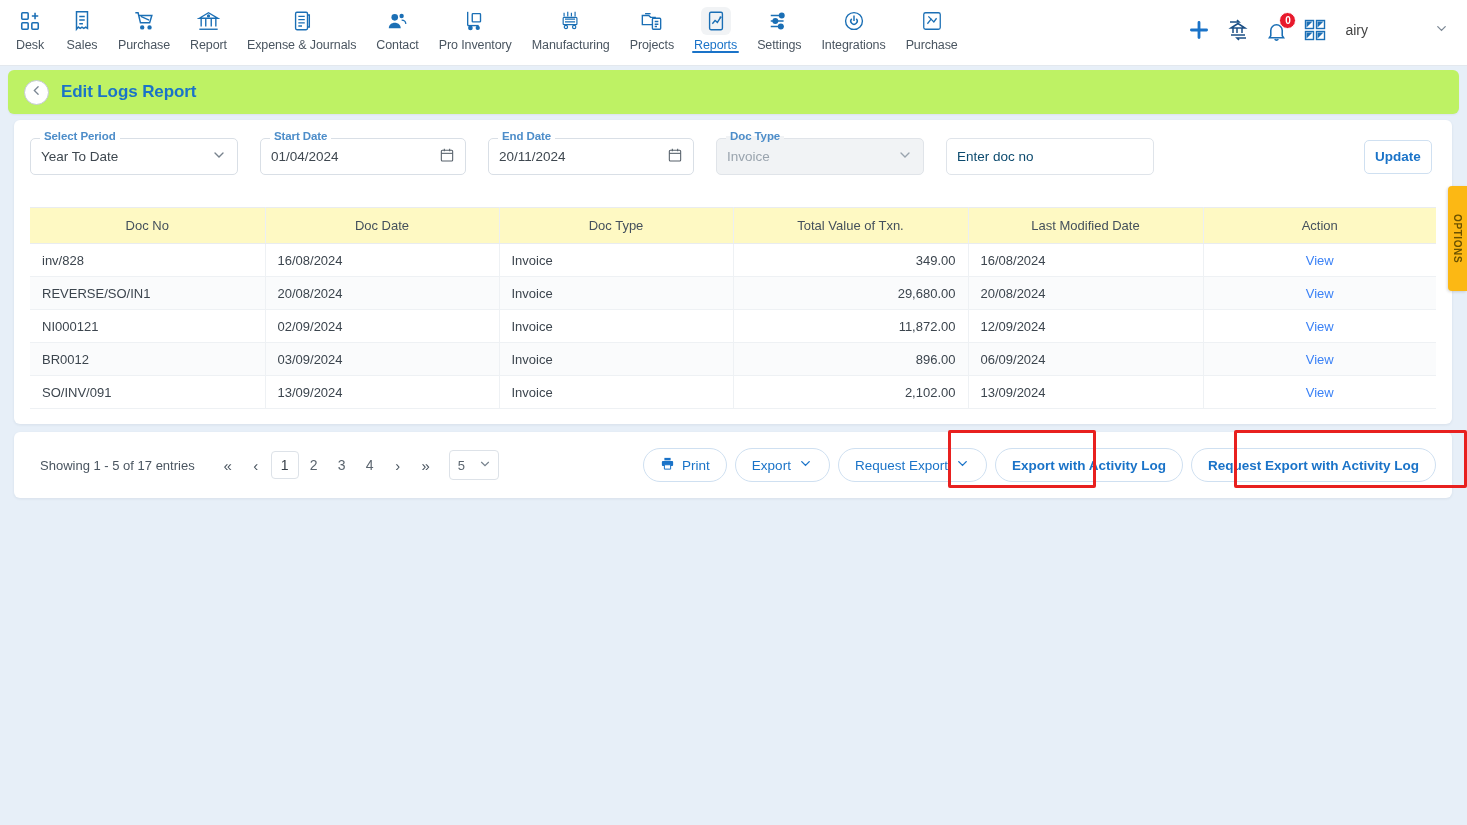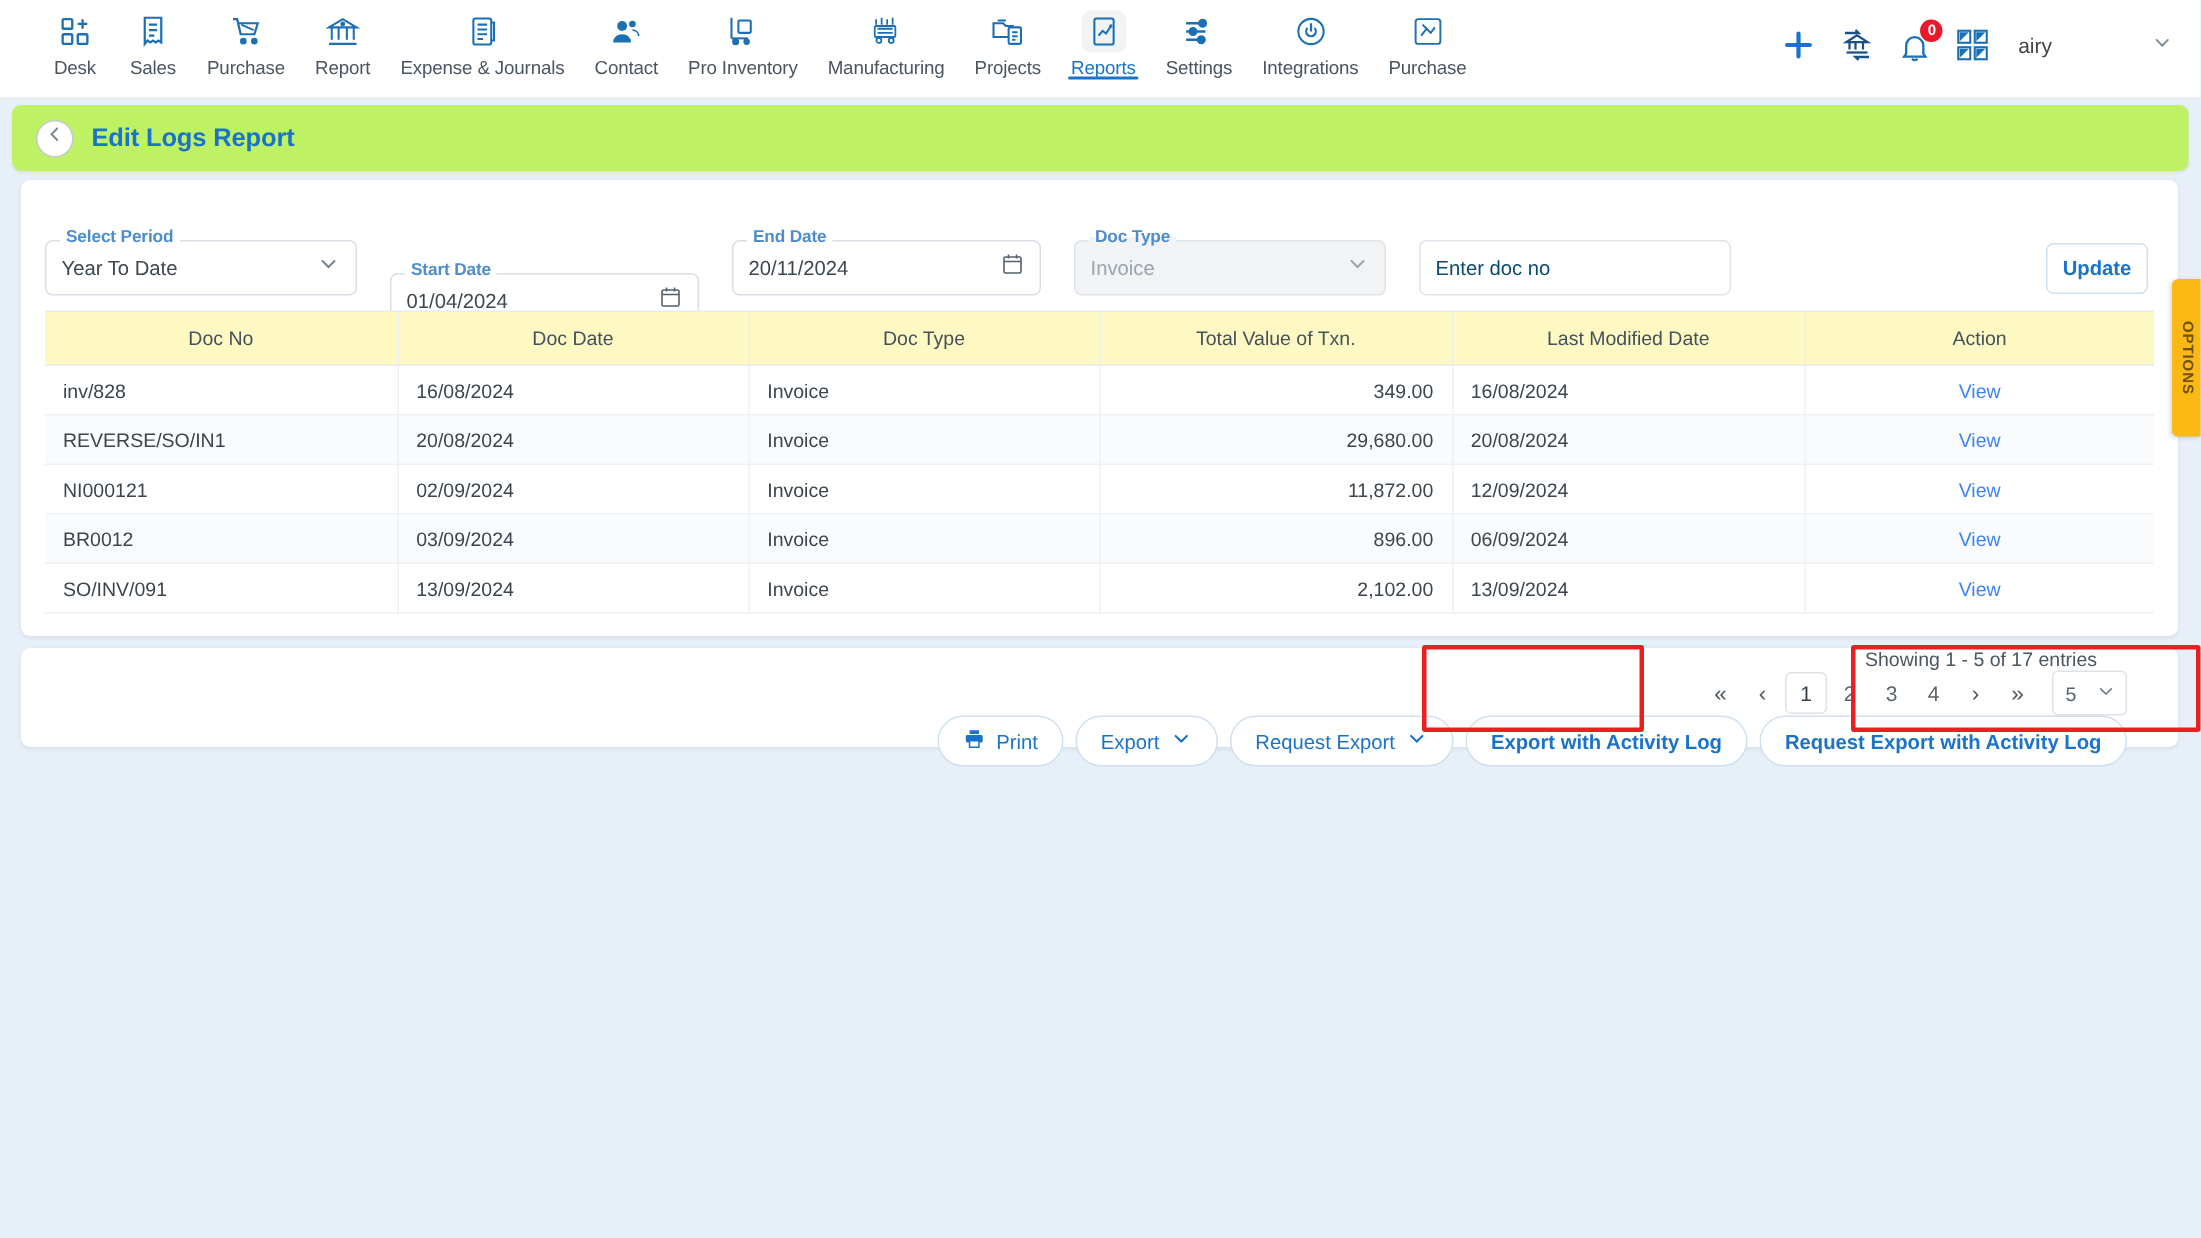--- a/index.html
+++ b/index.html
@@ -9,21 +9,21 @@
     font-family: "Liberation Sans", sans-serif;
     overflow: hidden;
   }
   
   .topnav {
     position: absolute; top: 0; left: 0; width: 1467px; height: 66px;
     background: #ffffff;
     display: flex; align-items: flex-start;
     border-bottom: 1px solid #e3e8ee;
   }
-  .nav-items { display: flex; align-items: flex-end; padding-left: 24px; }
+  .nav-items { display: flex; align-items: flex-end; padding-left: 4px; }
   .nav-item {
     display: flex; flex-direction: column; align-items: center;
     padding: 7px 10px 0 10px; min-width: 52px;
     position: relative; cursor: pointer;
   }
   .nav-ico {
     width: 30px; height: 28px; display: flex; align-items: center; justify-content: center;
     border-radius: 6px;
   }
   .nav-item.active .nav-ico { background: #f1f3f5; }
@@ -86,21 +86,21 @@
     letter-spacing: -0.1px; white-space: nowrap;
   }
   .field.disabled .field-label { background: linear-gradient(to bottom,#fff 50%,#f1f3f5 50%); }
   .field-value { font-size: 13.5px; color: #3e474f; }
   .field.disabled .field-value { color: #9aa4ae; }
   .field-value.placeholder { color: #0c4a6e; }
   .field .caret { margin-left: auto; color: #77828d; }
   .field .calic { margin-left: auto; color: #56606a; }
 
   .f-period { width: 208px; }
-  .f-start { width: 206px; margin-top: 44px; }
+  .f-start { width: 206px; }
   .f-end { width: 206px; justify-content: space-between; }
   .f-doctype { width: 208px; }
   .f-docno { width: 208px; border-color: #dfe4ea; }
 
   .update-btn {
     margin-left: auto; margin-right: 4px;
     width: 68px; height: 34px; border: 1px solid #cfe0f1; border-radius: 5px;
     background: #fff; color: #1a73c8; font-size: 13.5px; font-weight: bold;
     cursor: pointer; font-family: "Liberation Sans", sans-serif;
   }
@@ -137,21 +137,21 @@
     display: flex; align-items: center; justify-content: center;
     cursor: pointer; box-shadow: -1px 1px 3px rgba(0,0,0,0.15);
   }
   .options-tab span {
     writing-mode: vertical-rl; text-orientation: mixed;
     font-size: 10px; color: #6b5200; font-weight: bold; letter-spacing: 0.6px;
   }
 
   
   .footercard { top: 432px; left: 14px; width: 1438px; height: 66px; }
-  .footer-inner { display: flex; align-items: flex-end; height: 66px; padding: 0 34px 0 26px; flex-direction: column; }
+  .footer-inner { display: flex; align-items: center; height: 66px; padding: 0 16px 0 26px; }
   .showing { font-size: 13px; color: #4a5560; margin-right: 20px; }
   .pager { display: flex; align-items: center; gap: 2px; }
   .pg {
     min-width: 26px; height: 28px; display: flex; align-items: center; justify-content: center;
     font-size: 14px; color: #5b656f; cursor: pointer; padding: 0 5px;
   }
   .pg.arrow { color: #4a5560; font-size: 15px; }
   .pg.active {
     border: 1px solid #dde2e8; border-radius: 4px; color: #2c3views;
     color: #384049; width: 28px; background: #fff;

